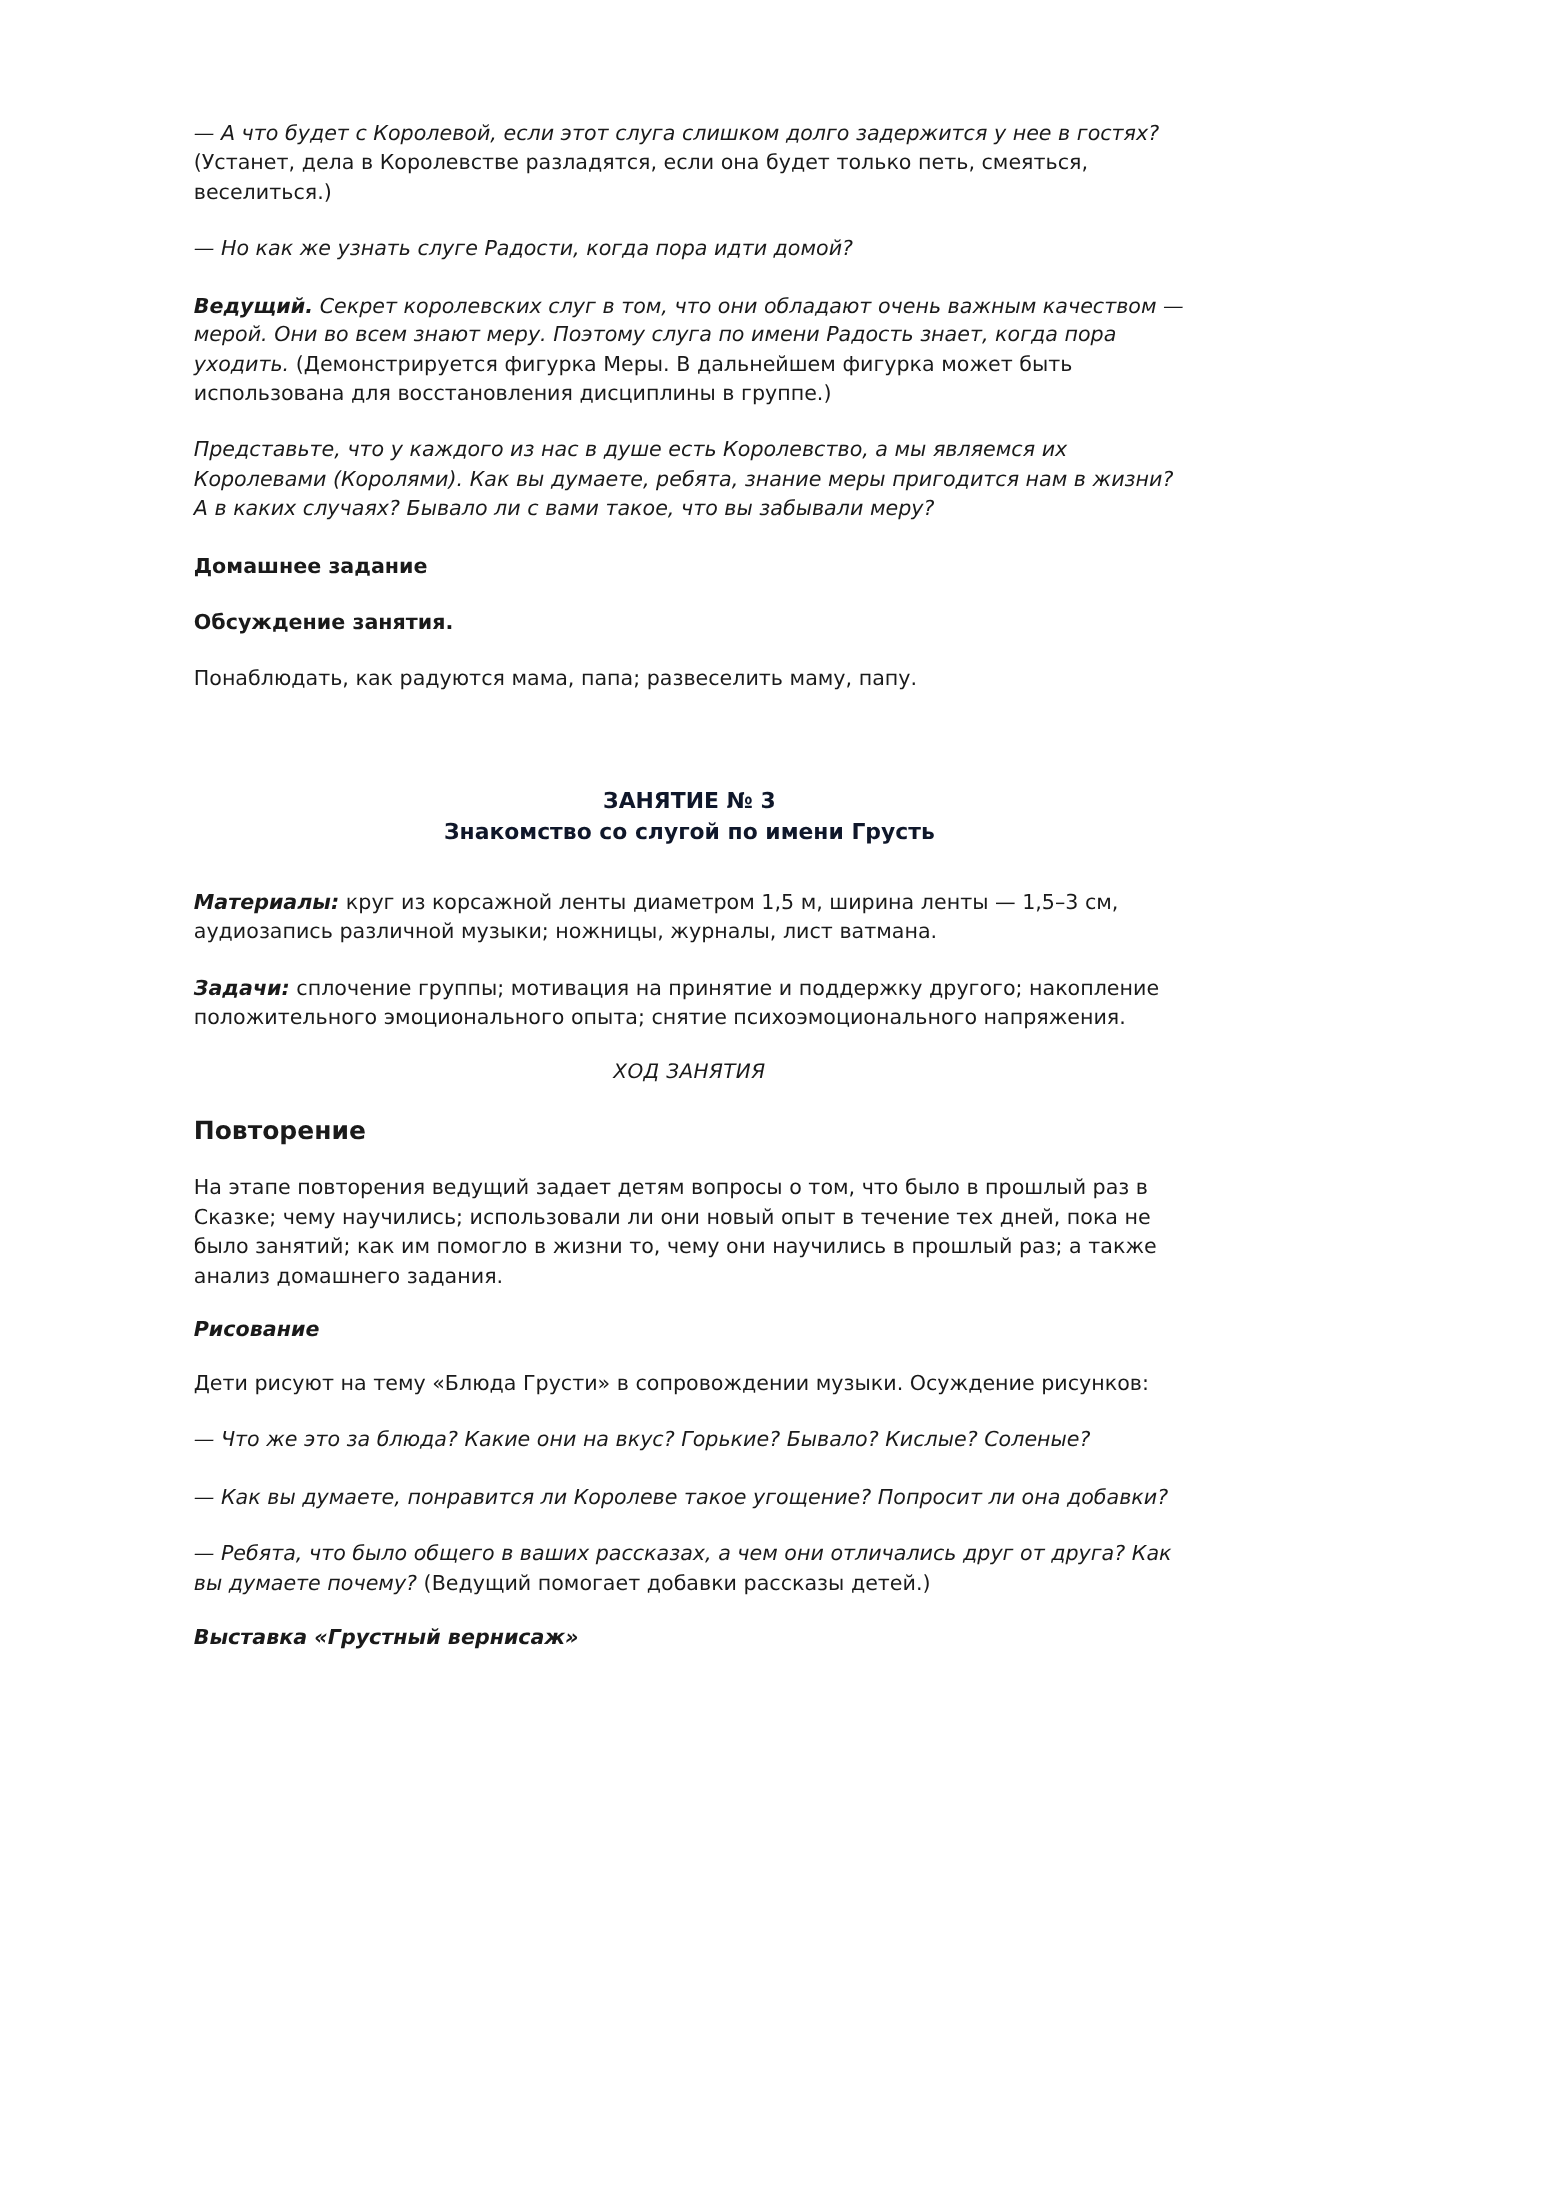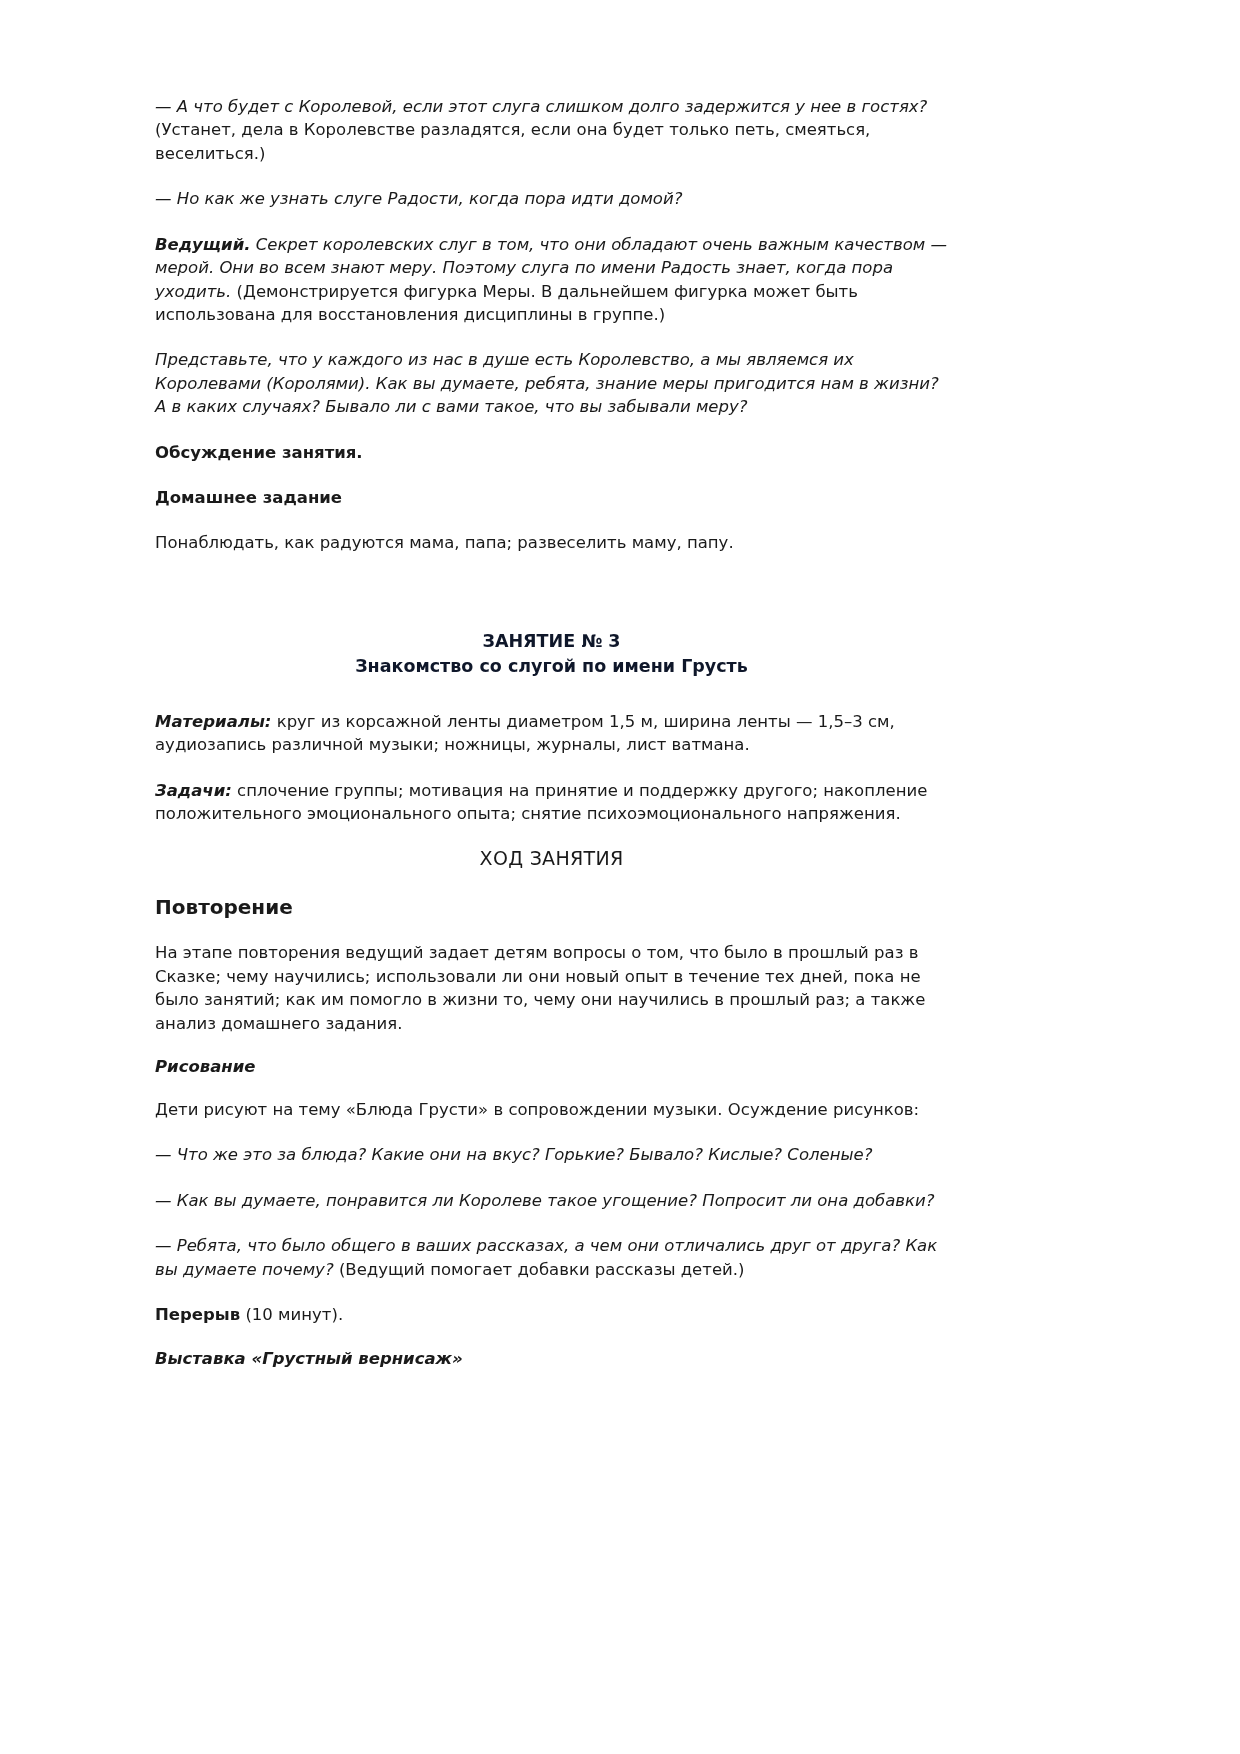--- a/index.html
+++ b/index.html
@@ -44,23 +44,24 @@
     font-size: 17.5px;
     line-height: 1.45;
     margin: 0;
   }
   .lesson-title-block {
     margin-top: 74px;
     margin-bottom: 30px;
   }
   .section-center {
     text-align: center;
-    font-size: 19px;
+    font-size: 16px;
     margin: 0 0 26px 0;
     letter-spacing: 0.3px;
+    font-style: italic;
   }
   .sub-bold {
     font-weight: bold;
     font-size: 20px;
     margin: 0 0 22px 0;
   }
   .sub-bi {
     font-weight: bold;
     font-style: italic;
     font-size: 16.5px;
@@ -71,22 +72,22 @@
 <body>
 
 <div class="page">
 
   <div>
 
     <p class="para" id="b-p1"><span class="it">— А что будет с Королевой, если этот слуга слишком долго задержится у нее в гостях?</span><span> (Устанет, дела в Королевстве разладятся, если она будет только петь, смеяться, веселиться.)</span></p>
     <p class="para" id="b-p2"><span class="it">— Но как же узнать слуге Радости, когда пора идти домой?</span></p>
     <p class="para" id="b-p3"><span class="bi">Ведущий.</span><span class="it"> Секрет королевских слуг в том, что они обладают очень важным качеством — мерой. Они во всем знают меру. Поэтому слуга по имени Радость знает, когда пора уходить.</span><span> (Демонстрируется фигурка Меры. В дальнейшем фигурка может быть использована для восстановления дисциплины в группе.)</span></p>
     <p class="para" id="b-p4"><span class="it">Представьте, что у каждого из нас в душе есть Королевство, а мы являемся их Королевами (Королями). Как вы думаете, ребята, знание меры пригодится нам в жизни? А в каких случаях? Бывало ли с вами такое, что вы забывали меру?</span></p>
+    <p class="para" id="b-p6"><span class="b">Домашнее задание</span></p>
     <p class="para" id="b-p5"><span class="b">Обсуждение занятия.</span></p>
-    <p class="para" id="b-p6"><span class="b">Домашнее задание</span></p>
     <p class="para" id="b-p7"><span>Понаблюдать, как радуются мама, папа; развеселить маму, папу.</span></p>
 
     <div class="lesson-title-block">
       <div class="heading-center">ЗАНЯТИЕ № 3</div>
       <div class="heading-center">Знакомство со слугой по имени Грусть</div>
     </div>
 
     <p class="para" id="b-materials"><span class="bi">Материалы:</span><span> круг из корсажной ленты диаметром 1,5 м, ширина ленты — 1,5–3 см, аудиозапись различной музыки; ножницы, журналы, лист ватмана.</span></p>
     <p class="para" id="b-tasks"><span class="bi">Задачи:</span><span> сплочение группы; мотивация на принятие и поддержку другого; накопление положительного эмоционального опыта; снятие психоэмоционального напряжения.</span></p>
 
@@ -97,21 +98,20 @@
       <p class="para" id="b-rep-p1"><span>На этапе повторения ведущий задает детям вопросы о том, что было в прошлый раз в Сказке; чему научились; использовали ли они новый опыт в течение тех дней, пока не было занятий; как им помогло в жизни то, чему они научились в прошлый раз; а также анализ домашнего задания.</span></p>
     </div>
 
 
     <div>
       <p class="sub-bi" id="h-drawing"><span class="bi">Рисование</span></p>
       <p class="para" id="b-draw-p1"><span>Дети рисуют на тему «Блюда Грусти» в сопровождении музыки. Осуждение рисунков:</span></p>
       <p class="para" id="b-draw-p2"><span class="it">— Что же это за блюда? Какие они на вкус? Горькие? Бывало? Кислые? Соленые?</span></p>
       <p class="para" id="b-draw-p3"><span class="it">— Как вы думаете, понравится ли Королеве такое угощение? Попросит ли она добавки?</span></p>
       <p class="para" id="b-draw-p4"><span class="it">— Ребята, что было общего в ваших рассказах, а чем они отличались друг от друга? Как вы думаете почему?</span><span> (Ведущий помогает добавки рассказы детей.)</span></p>
-      <p class="para" id="b-draw-p5"><span class="b">Перерыв</span><span> (10 минут).</span></p>
     </div>
 
     <div>
       <p class="sub-bi" id="h-exhibition"><span class="bi">Выставка «Грустный вернисаж»</span></p>
     </div>
 
   </div>
 </div>
 
 </body></html>

